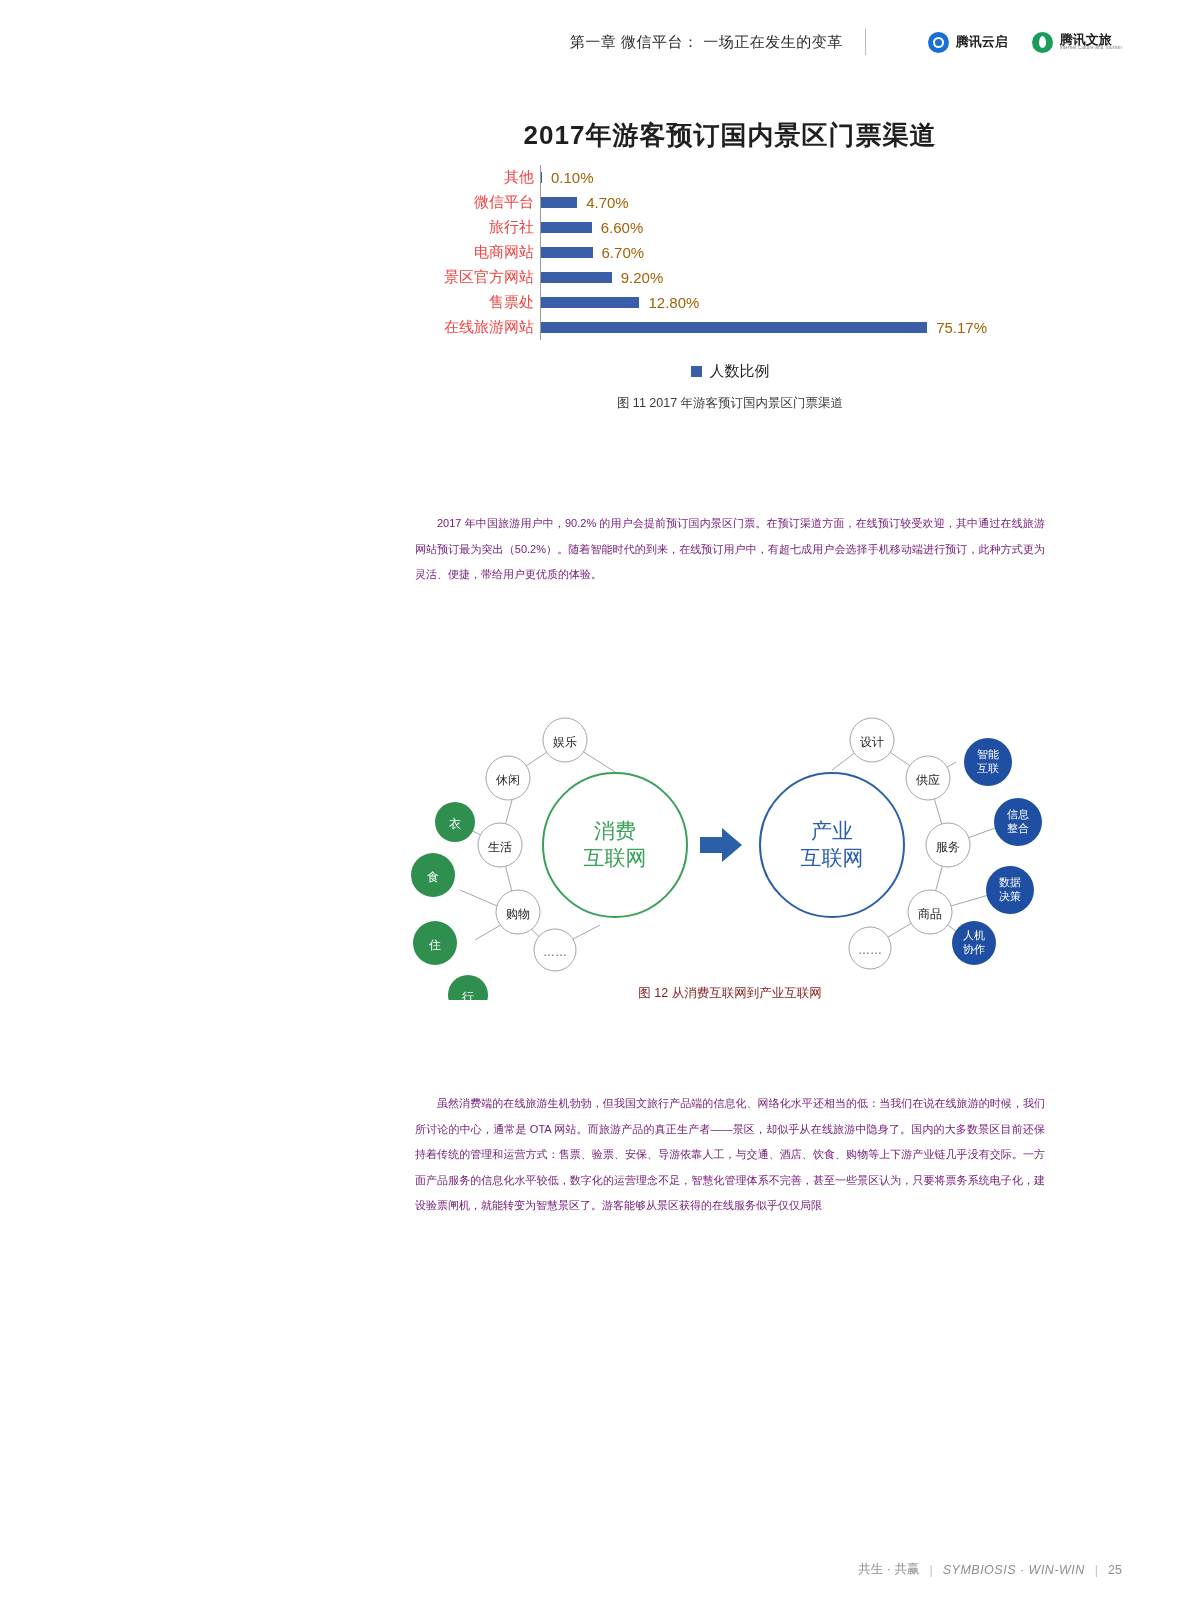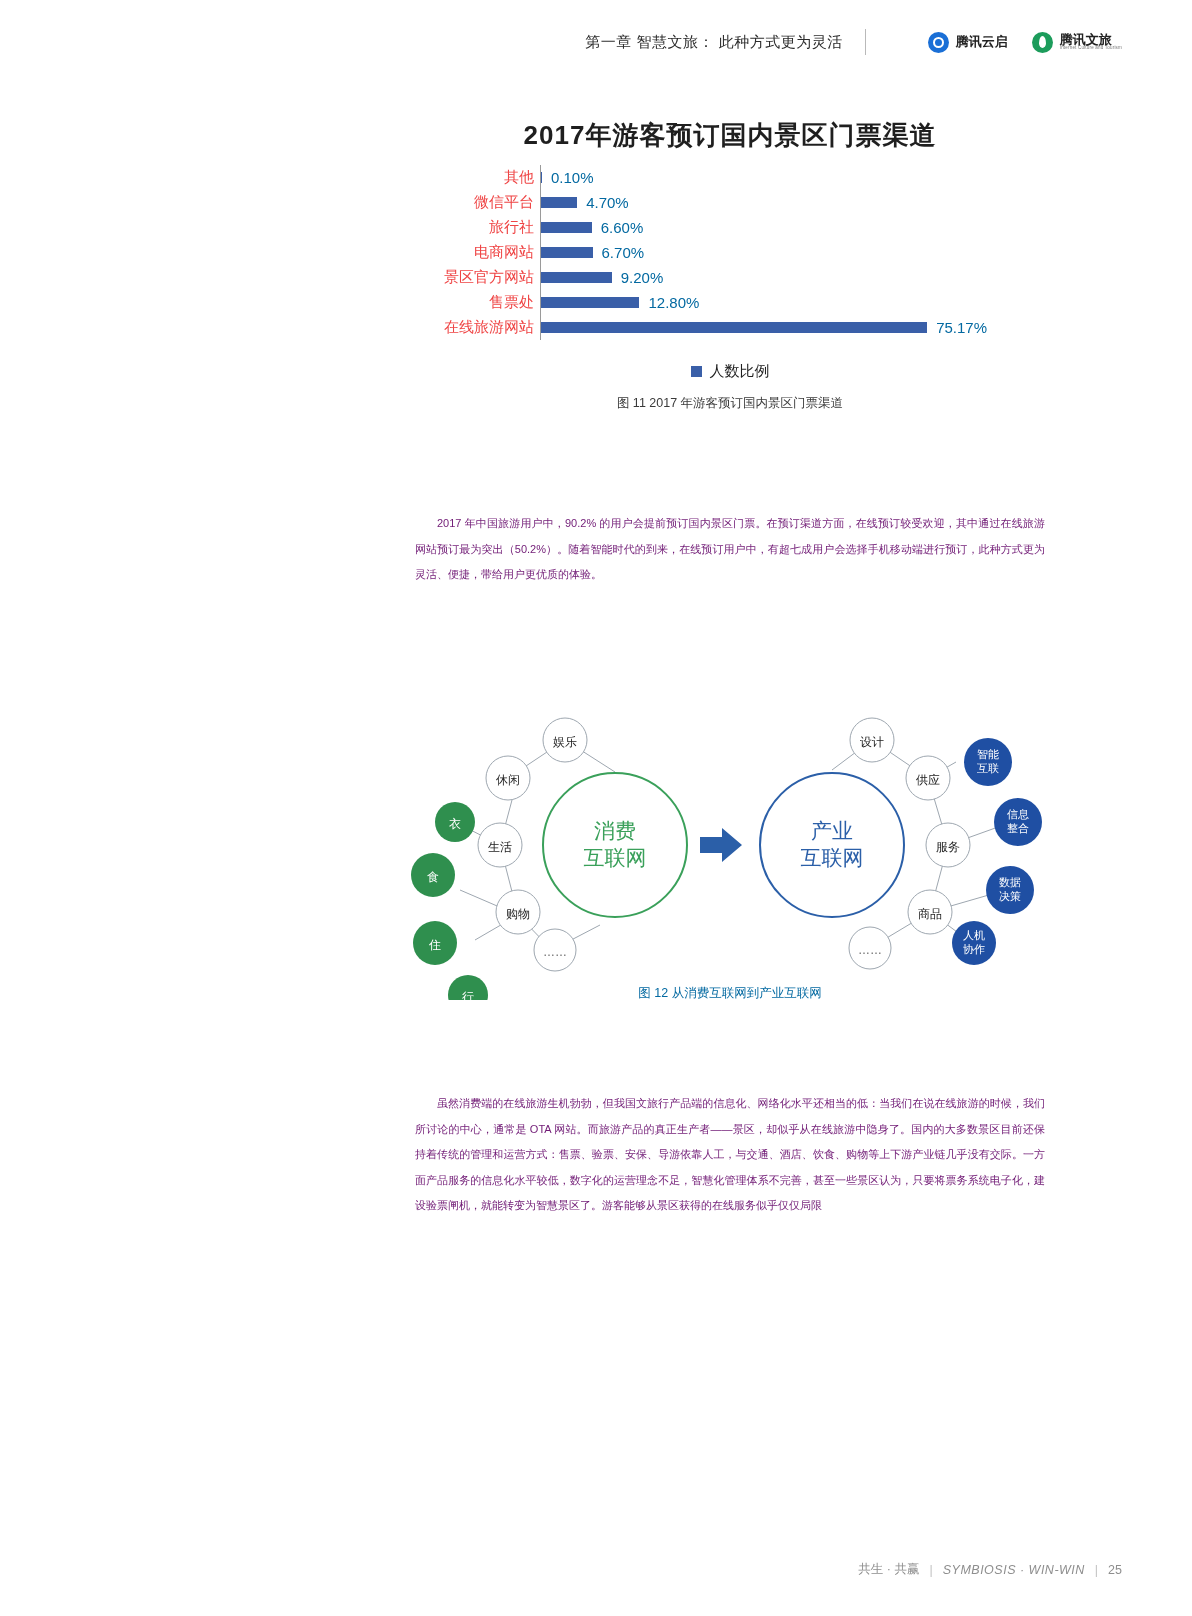--- a/index.html
+++ b/index.html
@@ -132,21 +132,21 @@
     font-size: 15px;
     color: #ef4444;
     white-space: nowrap;
   }
   .bar-fill {
     height: 11px;
     background: #3a5fa8;
   }
   .bar-value {
     font-size: 15px;
-    color: #0369a1;
+    color: #a16207;
     margin-left: 9px;
     white-space: nowrap;
     font-family: "Liberation Sans", sans-serif;
   }
   .chart-legend {
     display: flex;
     align-items: center;
     justify-content: center;
     gap: 8px;
     margin-top: 22px;
@@ -190,21 +190,21 @@
     width: 660px;
     height: 300px;
   }
   .diag-caption {
     position: absolute;
     top: 985px;
     left: 400px;
     width: 660px;
     text-align: center;
     font-size: 12.5px;
-    color: #0369a1;
+    color: #7f1d1d;
   }
 
   
   .page-footer {
     position: absolute;
     bottom: 38px;
     right: 70px;
     display: flex;
     align-items: center;
     gap: 10px;
@@ -212,21 +212,21 @@
     color: #8e8e8e;
   }
   .footer-sep { color: #c3c3c3; }
   .footer-en { font-style: italic; letter-spacing: 0.5px; }
   .footer-page { color: #8e8e8e; }
 </style>
 </head>
 <body>
 
 <div class="page-header">
-  <span class="header-title">第一章 智慧文旅： 此种方式更为灵活</span>
+  <span class="header-title">第一章 微信平台： 一场正在发生的变革</span>
   <span class="header-divider"></span>
 
   <span class="brand">
     <span class="brand-mark blue"></span>
     <span class="brand-text">
       <span class="brand-name">腾讯云启</span>
     </span>
   </span>
 
   <span class="brand">

